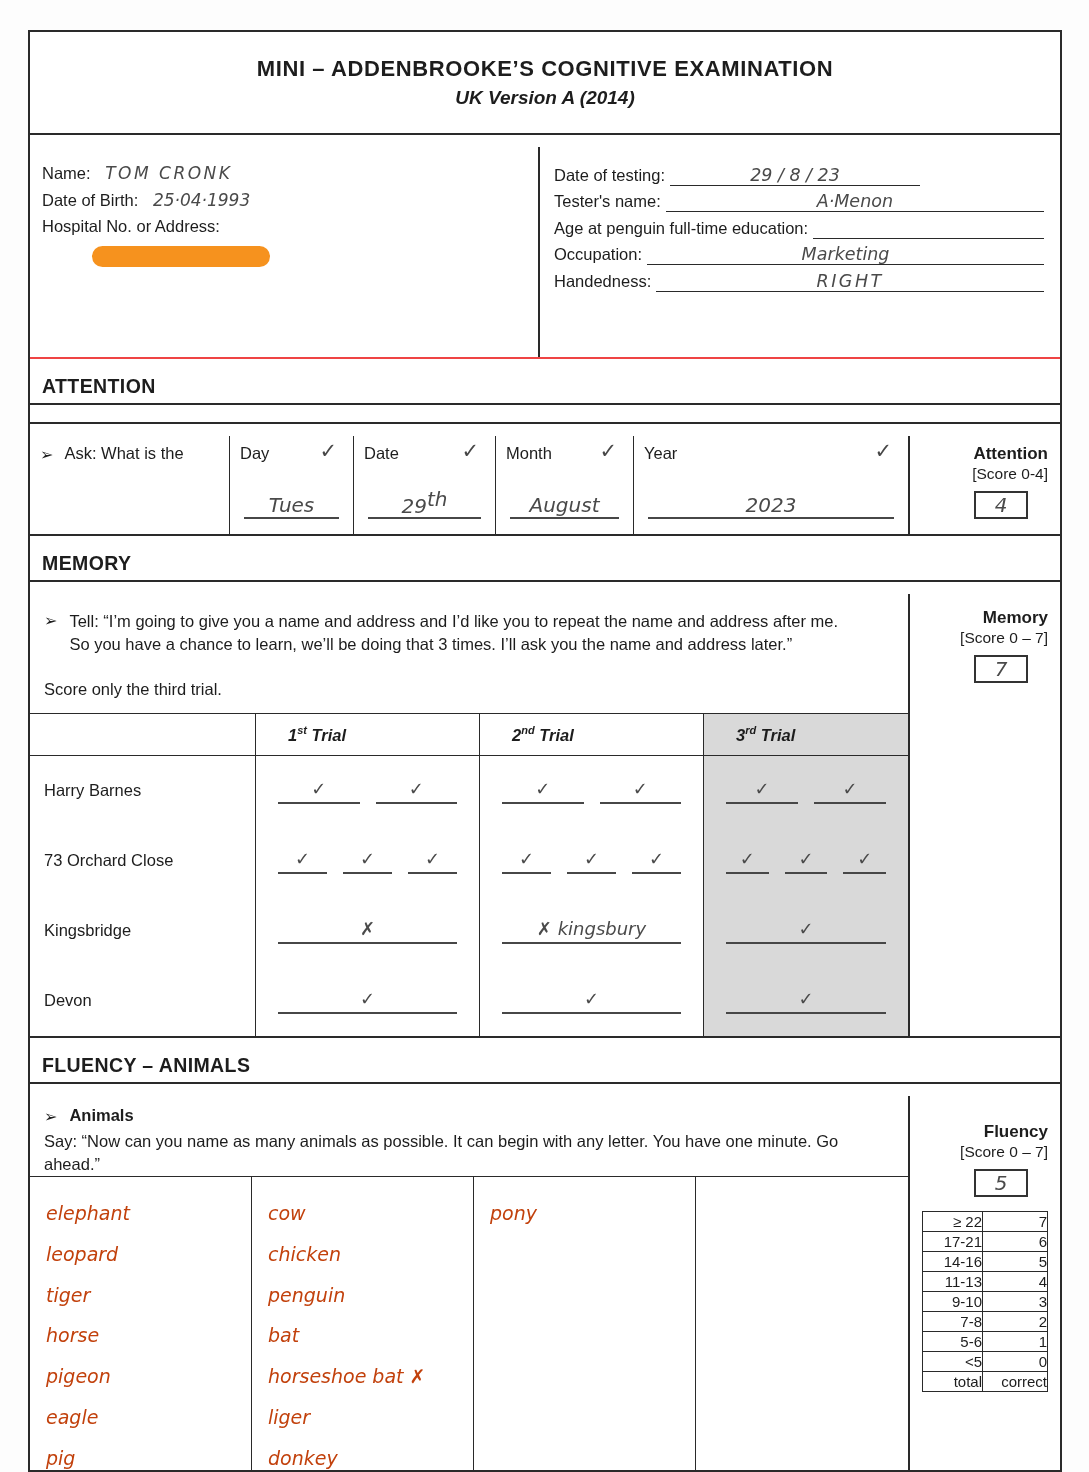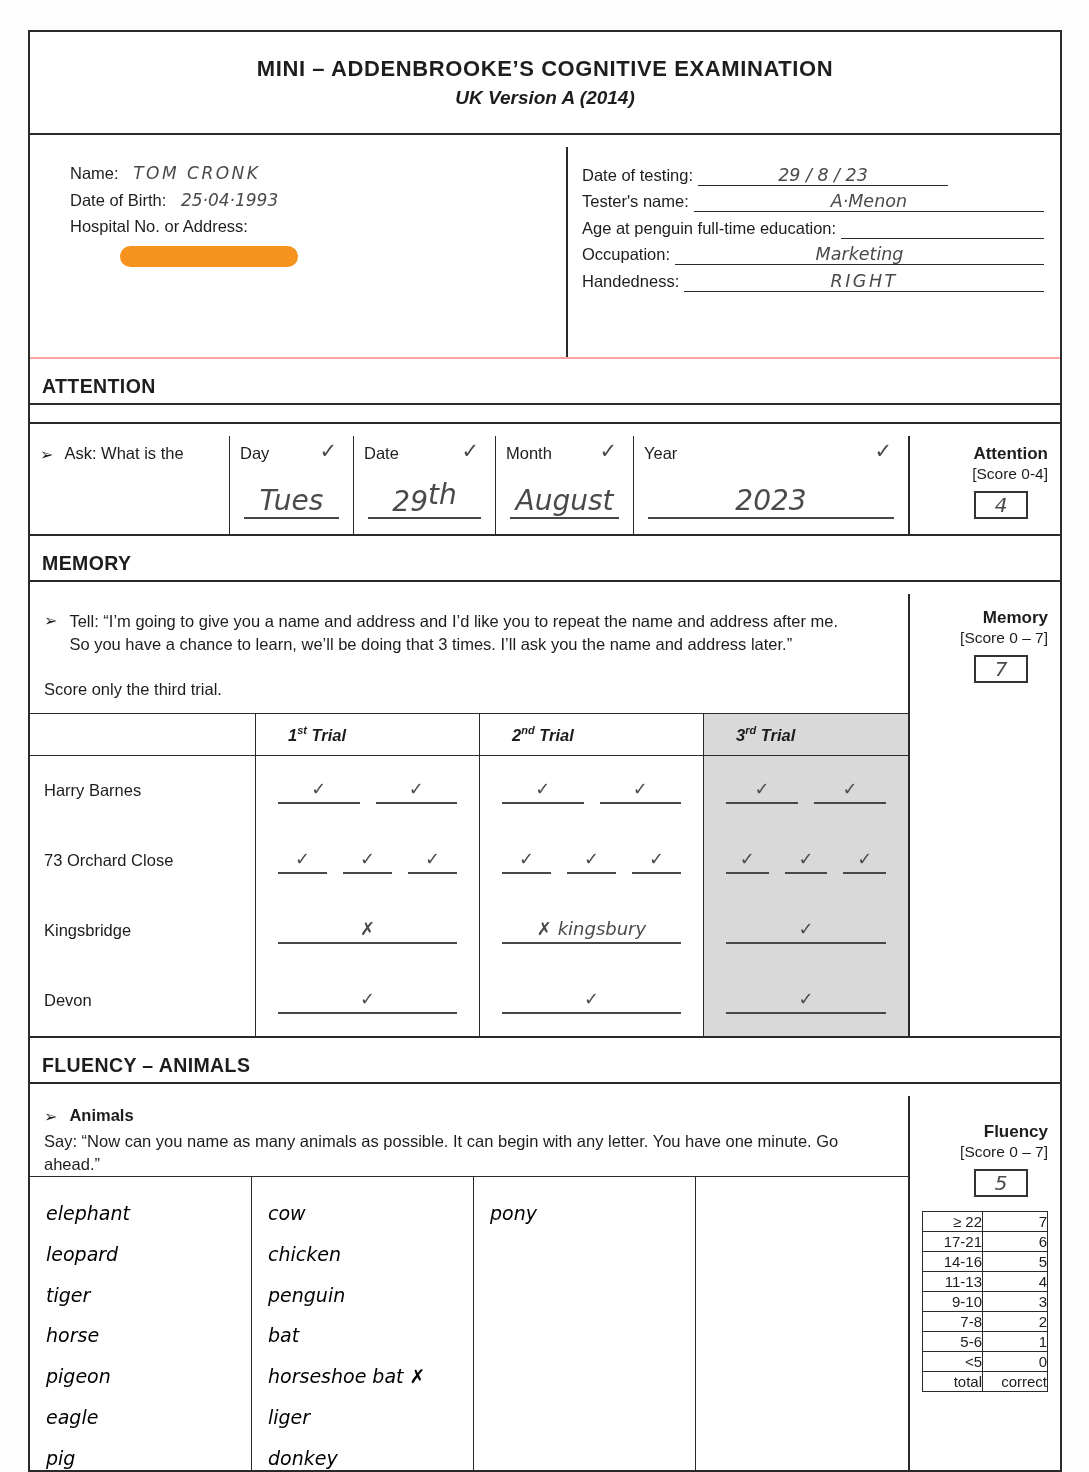--- a/index.html
+++ b/index.html
@@ -4,30 +4,30 @@
 <style>
   * { margin:0; padding:0; box-sizing:border-box; }
   body { background:#ffffff; font-family:"Liberation Sans","DejaVu Sans",sans-serif; color:#1d1d1d; }
   .page { position:relative; width:1089px; height:1472px; background:#fdfdfd; overflow:hidden; }
   .form { position:absolute; left:28px; top:30px; width:1034px; height:1442px;
           border:2px solid #2a2a2a; display:flex; flex-direction:column; background:#fff;gap:12px; }
 
   
   .hw { font-family:"DejaVu Sans",sans-serif; font-style:italic; color:#4a4a4a; }
   .caps { letter-spacing:2.5px; }
-  .pencil { color:#000000; }
+  .pencil { color:#c2410c; }
 
   
   .title-block { height:103px; border-bottom:2px solid #2a2a2a; display:flex; flex-direction:column;
                  justify-content:center; align-items:center; gap:5px; }
   .t1 { font-size:22px; font-weight:700; letter-spacing:.6px; }
   .t2 { font-size:19px; font-weight:700;font-style:italic; }
 
   
-  .patient { display:flex; height:212px; border-bottom:2px solid #fca5a5;padding-left:28px; }
+  .patient { display:flex; height:212px; border-bottom:2px solid #ef4444; }
   .patient-left { width:510px; border-right:2px solid #2a2a2a; padding:16px 12px 0; }
   .p-row { margin-bottom:7px; font-size:16.5px; }
   .p-row .hw { margin-left:10px; font-size:17px; }
   .redaction { width:178px; height:21px; border-radius:11px; background:#F6921E; margin:10px 0 0 50px; }
   .patient-right { flex:1; padding:12px 16px 0 14px; }
   .field { display:flex; align-items:flex-end; height:26.5px; font-size:16.5px; }
   .field .lbl { white-space:nowrap; padding-bottom:1px; }
   .field .line { flex:1; margin-left:5px; border-bottom:1.5px solid #2a2a2a; text-align:center; }
   .field .line.short { flex:0 0 250px; }
   .field .line .hw { font-size:17.5px;margin-top:20px; }
@@ -38,21 +38,21 @@
   .gap { height:7px; border-bottom:2px solid #2a2a2a; }
 
   
   .att-table { display:flex; height:100px; border-bottom:2px solid #2a2a2a; }
   .att-cell { position:relative; border-right:1.5px solid #2a2a2a; padding:8px 10px 0; font-size:16.5px; }
   .att-prompt { width:200px; display:flex; gap:11px; align-items:flex-start; }
   .att-day { width:124px; } .att-date { width:142px; } .att-month { width:138px; }
   .att-year { flex:1; border-right:none; }
   .mark { position:absolute; top:3px; right:16px; font-size:21px; color:#474747; }
   .ans { position:absolute; left:14px; right:14px; bottom:15px; border-bottom:2px solid #474747; text-align:center; }
-  .ans .hw { font-size:28px; }
+  .ans .hw { font-size:20px; }
   .ans sup { font-size:12px; }
 
   
   .score-col { width:152px; border-left:2px solid #2a2a2a; padding:8px 12px 0; text-align:right; }
   .score-title { font-weight:700; font-size:17px; }
   .score-range { font-size:15.5px; margin-top:1px; }
   .score-box { width:54px; height:28px; border:2px solid #333; margin:8px 20px 0 auto;
                display:flex; align-items:center; justify-content:center; }
   .score-box .hw { font-size:20px; }
 

